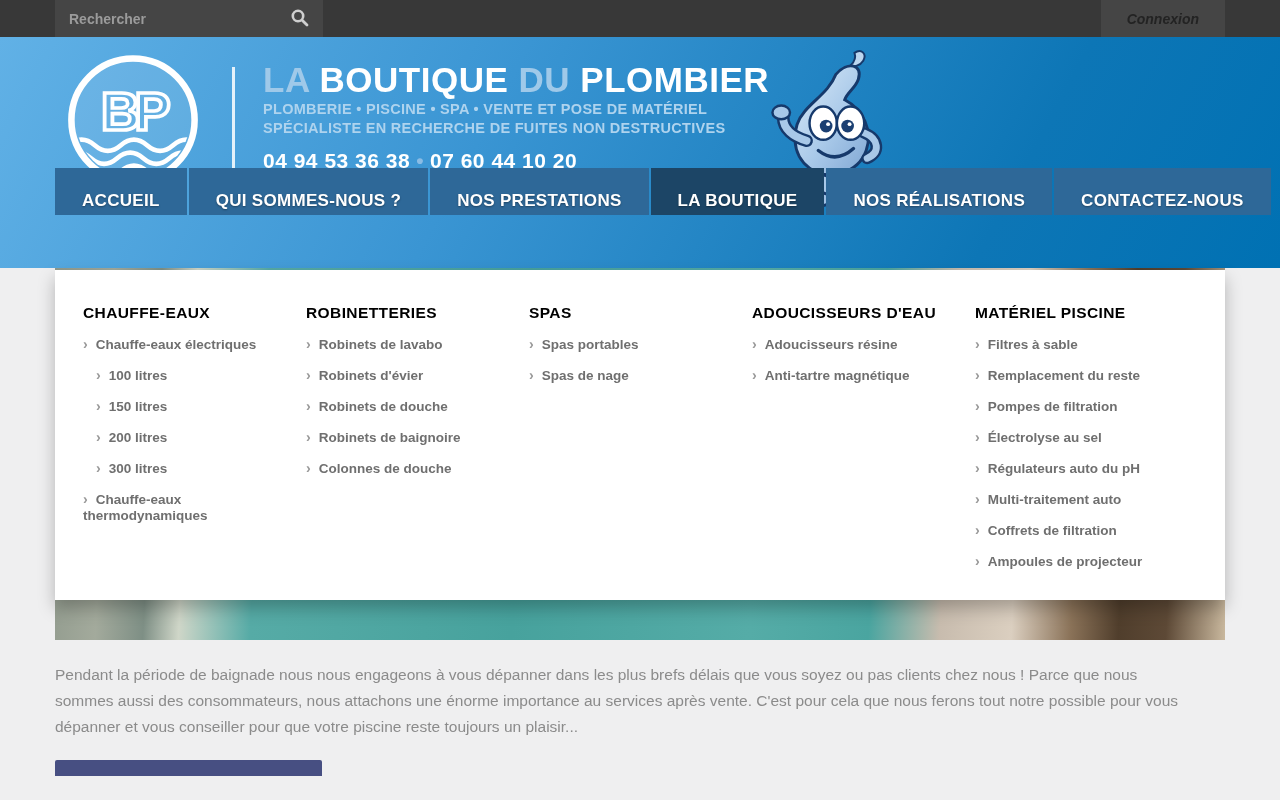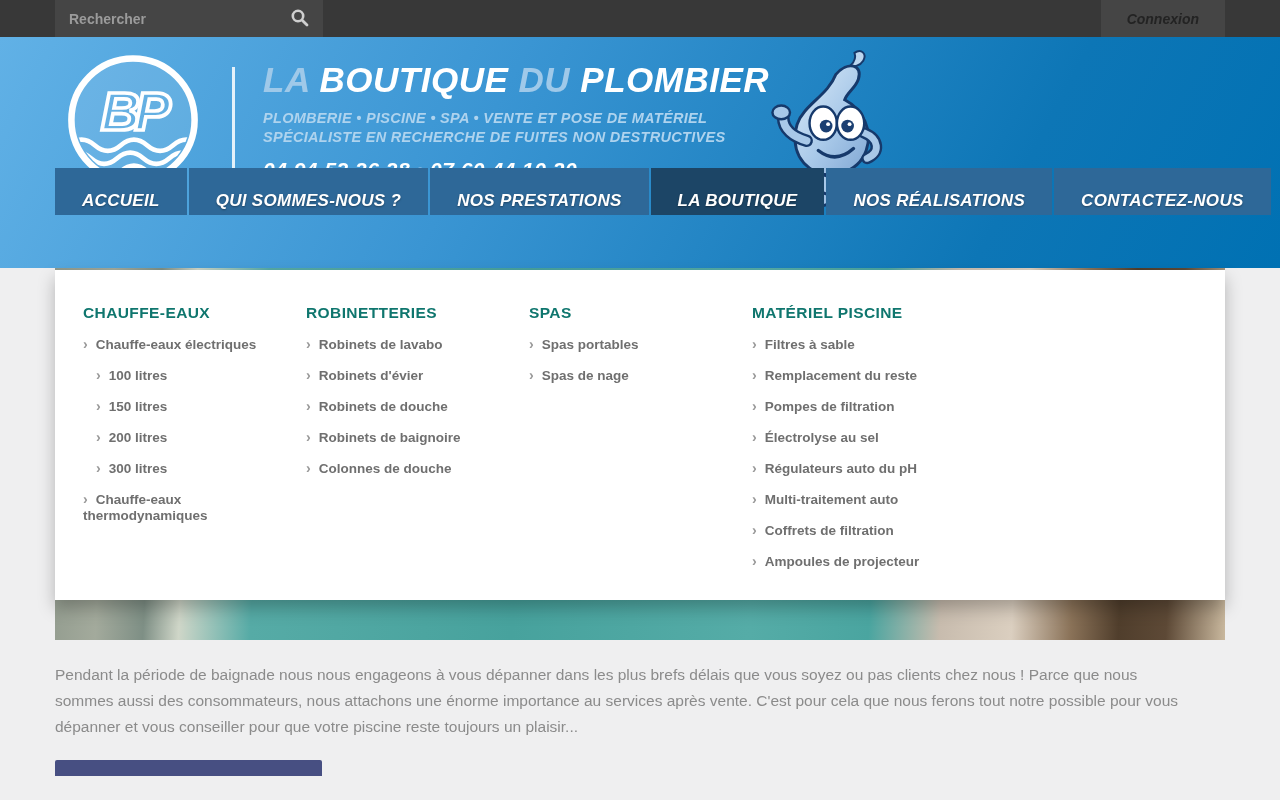--- a/index.html
+++ b/index.html
@@ -14,48 +14,48 @@
   .search-box input { flex: 1; background: transparent; border: none; outline: none;
     color: #e5e5e5; font-size: 14px; font-weight: bold; font-family: "Liberation Sans", sans-serif; }
   .search-box input::placeholder { color: #9b9b9b; opacity: 1; }
   .search-btn { background: none; border: none; cursor: pointer; display: flex; align-items: center; padding: 0; }
   .connexion { margin-left: auto; background: #454545; border: none; cursor: pointer;
     padding: 0 26px; color: #232323; font-size: 14px; font-weight: bold;
     font-family: "Liberation Sans", sans-serif; display: flex; align-items: center; font-style: italic; }
 
   
   .header-band { height: 231px; position: relative;
-    background: linear-gradient(118deg, #61b1e6 0%, #3a95d3 38%, #0d76b6 78%, #0071b3 100%); font-style: italic; }
+    background: linear-gradient(118deg, #61b1e6 0%, #3a95d3 38%, #0d76b6 78%, #0071b3 100%); }
   .header-inner { height: 181px; }
   .logo { position: absolute; left: 8px; top: 13px; width: 140px; height: 140px; cursor: pointer; }
   .vsep { position: absolute; left: 177px; top: 30px; width: 3px; height: 108px; background: rgba(255,255,255,.85); }
   .header-text { position: absolute; left: 208px; top: 23px; }
   .site-title { font-size: 35px; font-weight: bold; letter-spacing: .5px; color: #fff; white-space: nowrap; }
   .site-title .light { color: #9fc9e9; }
-  .tagline { margin-top: 9px; font-size: 14.5px; font-weight: bold; color: #aed3ee; line-height: 19px; letter-spacing: .3px; }
+  .tagline { font-size: 14.5px; font-weight: bold; color: #aed3ee; line-height: 19px; letter-spacing: .3px; }
   .phones { margin-top: 11px; font-size: 21px; font-weight: bold; color: #fff; letter-spacing: .5px; }
   .phones .dot { color: #8bbce4; padding: 0 6px; }
   .mascot { position: absolute; left: 698px; top: 10px; width: 158px; height: 166px; }
 
   
   .navbar { position: absolute; left: 0; bottom: 0; height: 50px; display: flex; }
   .nav-item { height: 47px; line-height: 47px; padding: 9px 27px; margin-right: 2px;
     background: #2e6898; color: #fff; font-size: 17px; font-weight: bold; letter-spacing: .3px;
     text-shadow: 0 1px 2px rgba(0,0,0,.35); cursor: pointer; white-space: nowrap; }
   .nav-item.active { background: #1c4566; }
 
   
   .hero { height: 372px; position: relative;
     background: linear-gradient(93deg, #8f998c 0%, #a3aa9c 5%, #7e8f85 9%, #cfd6c8 12%,
       #56aba6 18%, #47a29d 40%, #55aca7 60%, #4aa5a0 70%, #c8bcae 76%, #dbcfc0 82%,
       #8a7258 87%, #503e2c 91%, #5d4936 95%, #c9b89e 100%); }
   .megamenu { position: absolute; top: 2px; left: 0; right: 0; height: 330px; background: #fff;
     box-shadow: 0 8px 16px rgba(0,0,0,.25); display: flex; padding: 34px 0 0 28px; }
   .menu-col { width: 223px; padding-right: 12px; }
-  .menu-heading { font-size: 15.5px; font-weight: bold; color: #0f766e; letter-spacing: .4px;
+  .menu-heading { font-size: 15.5px; font-weight: bold; color: #000000; letter-spacing: .4px;
     margin-bottom: 7px; cursor: pointer; }
   .menu-item { margin: 14px 0; font-size: 13.5px; font-weight: bold; color: #6f6f6f;
     cursor: pointer; line-height: 16px; }
   .menu-item .chev { color: #999; margin-right: 8px; font-size: 14px; }
   .menu-item.lvl1 { margin-left: 13px; }
 
   
   .content { padding-top: 22px; }
   .content p { color: #8b8b8b; font-size: 15.5px; line-height: 26px; width: 1145px; }
   .content p + p { margin-top: 24px; }
@@ -195,20 +195,28 @@
 
       <div class="menu-col">
         <div class="menu-heading">SPAS</div>
         <div>
 
         <div class="menu-item"><span class="chev">›</span><span>Spas portables</span></div>
             <div class="menu-item"><span class="chev">›</span><span>Spas de nage</span></div>
           </div>
       </div>
 
+      <div class="menu-col">
+        <div class="menu-heading">ADOUCISSEURS D'EAU</div>
+        <div>
+
+        <div class="menu-item"><span class="chev">›</span><span>Adoucisseurs résine</span></div>
+            <div class="menu-item"><span class="chev">›</span><span>Anti-tartre magnétique</span></div>
+          </div>
+      </div>
 
       <div class="menu-col">
         <div class="menu-heading">MATÉRIEL PISCINE</div>
         <div>
 
         <div class="menu-item"><span class="chev">›</span><span>Filtres à sable</span></div>
             <div class="menu-item"><span class="chev">›</span><span>Remplacement du reste</span></div>
             <div class="menu-item"><span class="chev">›</span><span>Pompes de filtration</span></div>
             <div class="menu-item"><span class="chev">›</span><span>Électrolyse au sel</span></div>
             <div class="menu-item"><span class="chev">›</span><span>Régulateurs auto du pH</span></div>

